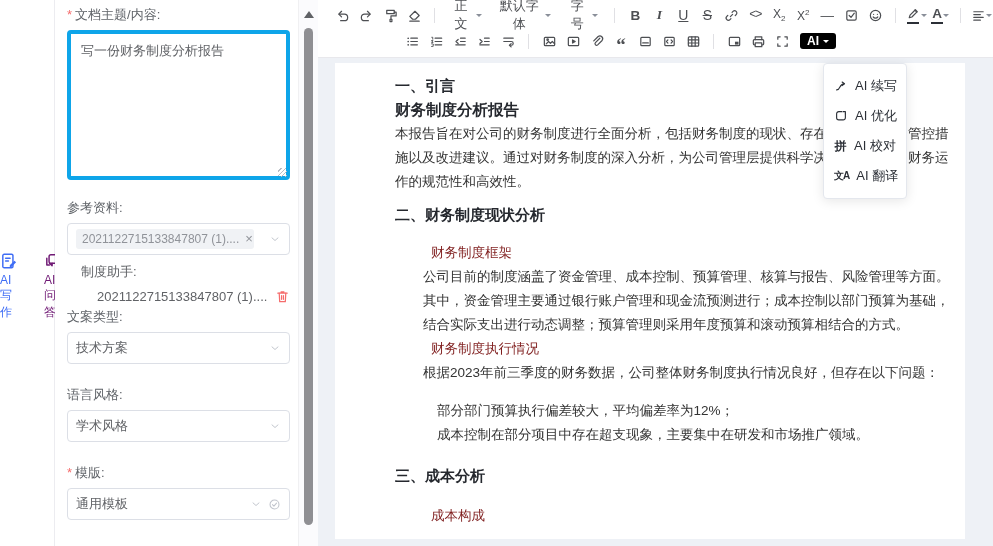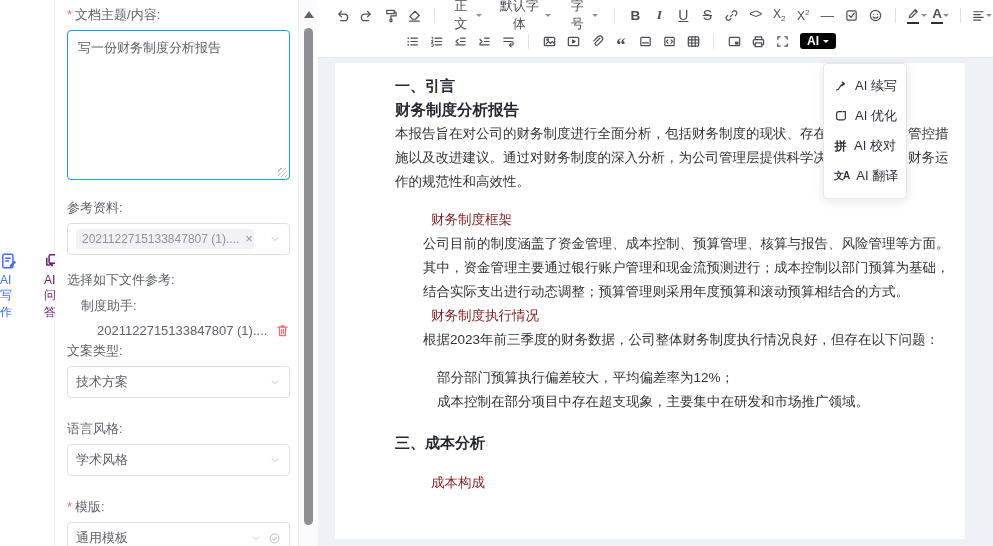--- a/index.html
+++ b/index.html
@@ -16,21 +16,21 @@
   .rail-item.active { color:#3f6df5; }
   .rail-item.dark-ico .ico { color:#2b2f36; }
 
   
   .panel { width:243px; flex:0 0 243px; background:#fff; padding:6px 8px 0 12px;
     font-size:13px; color:#5f6368; overflow:hidden; }
   .fld-label { margin-top:16px; line-height:18px; }
   .fld-label.first { margin-top:0; }
   .req { color:#f56c6c; margin-right:3px; }
   textarea.topic { width:100%; height:150px; margin-top:6px; resize:none;
-    border:1px solid #0ea5e9; border-radius:4px; padding:7px 10px; font-size:13px;
+    border:4px solid #0ea5e9; border-radius:4px; padding:7px 10px; font-size:13px;
     color:#606266; font-family:inherit; line-height:19px; outline:none; }
   .ta-wrap { position:relative; }
   .resize-handle { position:absolute; right:3px; bottom:6px; width:9px; height:9px;
     background:repeating-linear-gradient(135deg, transparent 0 2px, #b8bcc4 2px 3px); }
   .select { margin-top:6px; height:32px; border:1px solid #dcdfe6; border-radius:4px;
     display:flex; align-items:center; padding:0 8px; background:#fff; cursor:pointer;
     color:#606266; }
   .select .sel-text { flex:1; white-space:nowrap; overflow:hidden; }
   .sel-arrow { color:#c0c4cc; display:flex; }
   .sel-arrow svg { width:12px; height:12px; }
@@ -161,21 +161,20 @@
           <span class="tag-close">×</span>
         </span>
       </span>
       <span class="sel-arrow">
           <svg viewBox="0 0 16 16" fill="none" stroke="currentColor" stroke-width="1.3" stroke-linecap="round" stroke-linejoin="round">
             <path d="M4 6.5 8 10l4-3.5"></path>
           </svg>
         </span>
     </div>
 
-    <div class="fld-label">选择如下文件参考:</div>
     <div class="ref-group">制度助手:</div>
     <div class="ref-file-row">
       <span class="ref-file">2021122715133847807 (1)....</span>
       <span class="trash-btn">
           <svg viewBox="0 0 16 16" fill="none" stroke="currentColor" stroke-width="1.3" stroke-linecap="round" stroke-linejoin="round">
             <path d="M3 4.5h10M6.5 4.5V3h3v1.5"></path>
             <path d="M4.5 4.5 5 13.5h6l.5-9"></path>
             <path d="M7 7v4M9 7v4"></path>
           </svg>
         </span>
@@ -482,20 +481,21 @@
           </button>
         </div>
     </div>
     <div class="canvas">
       <div class="page" id="doc">
           <div class="doc-line b-h2 mt2">一、引言</div>
           <div class="doc-line b-title">财务制度分析报告</div>
           <div class="doc-line b-p">本报告旨在对公司的财务制度进行全面分析，包括财务制度的现状、存在　　　　　　管控措</div>
           <div class="doc-line b-p">施以及改进建议。通过对财务制度的深入分析，为公司管理层提供科学决　　　　　　财务运</div>
           <div class="doc-line b-p">作的规范性和高效性。</div>
+          <div class="doc-line b-h2 mt8">二、财务制度现状分析</div>
           <div class="doc-line b-h3 mt14">财务制度框架</div>
           <div class="doc-line b-p1">公司目前的制度涵盖了资金管理、成本控制、预算管理、核算与报告、风险管理等方面。</div>
           <div class="doc-line b-p1">其中，资金管理主要通过银行账户管理和现金流预测进行；成本控制以部门预算为基础，</div>
           <div class="doc-line b-p1">结合实际支出进行动态调整；预算管理则采用年度预算和滚动预算相结合的方式。</div>
           <div class="doc-line b-h3">财务制度执行情况</div>
           <div class="doc-line b-p1">根据2023年前三季度的财务数据，公司整体财务制度执行情况良好，但存在以下问题：</div>
           <div class="doc-line b-p2 mt14">部分部门预算执行偏差较大，平均偏差率为12%；</div>
           <div class="doc-line b-p2">成本控制在部分项目中存在超支现象，主要集中在研发和市场推广领域。</div>
           <div class="doc-line b-h2 mt16">三、成本分析</div>
           <div class="doc-line b-h3 mt16">成本构成</div>

